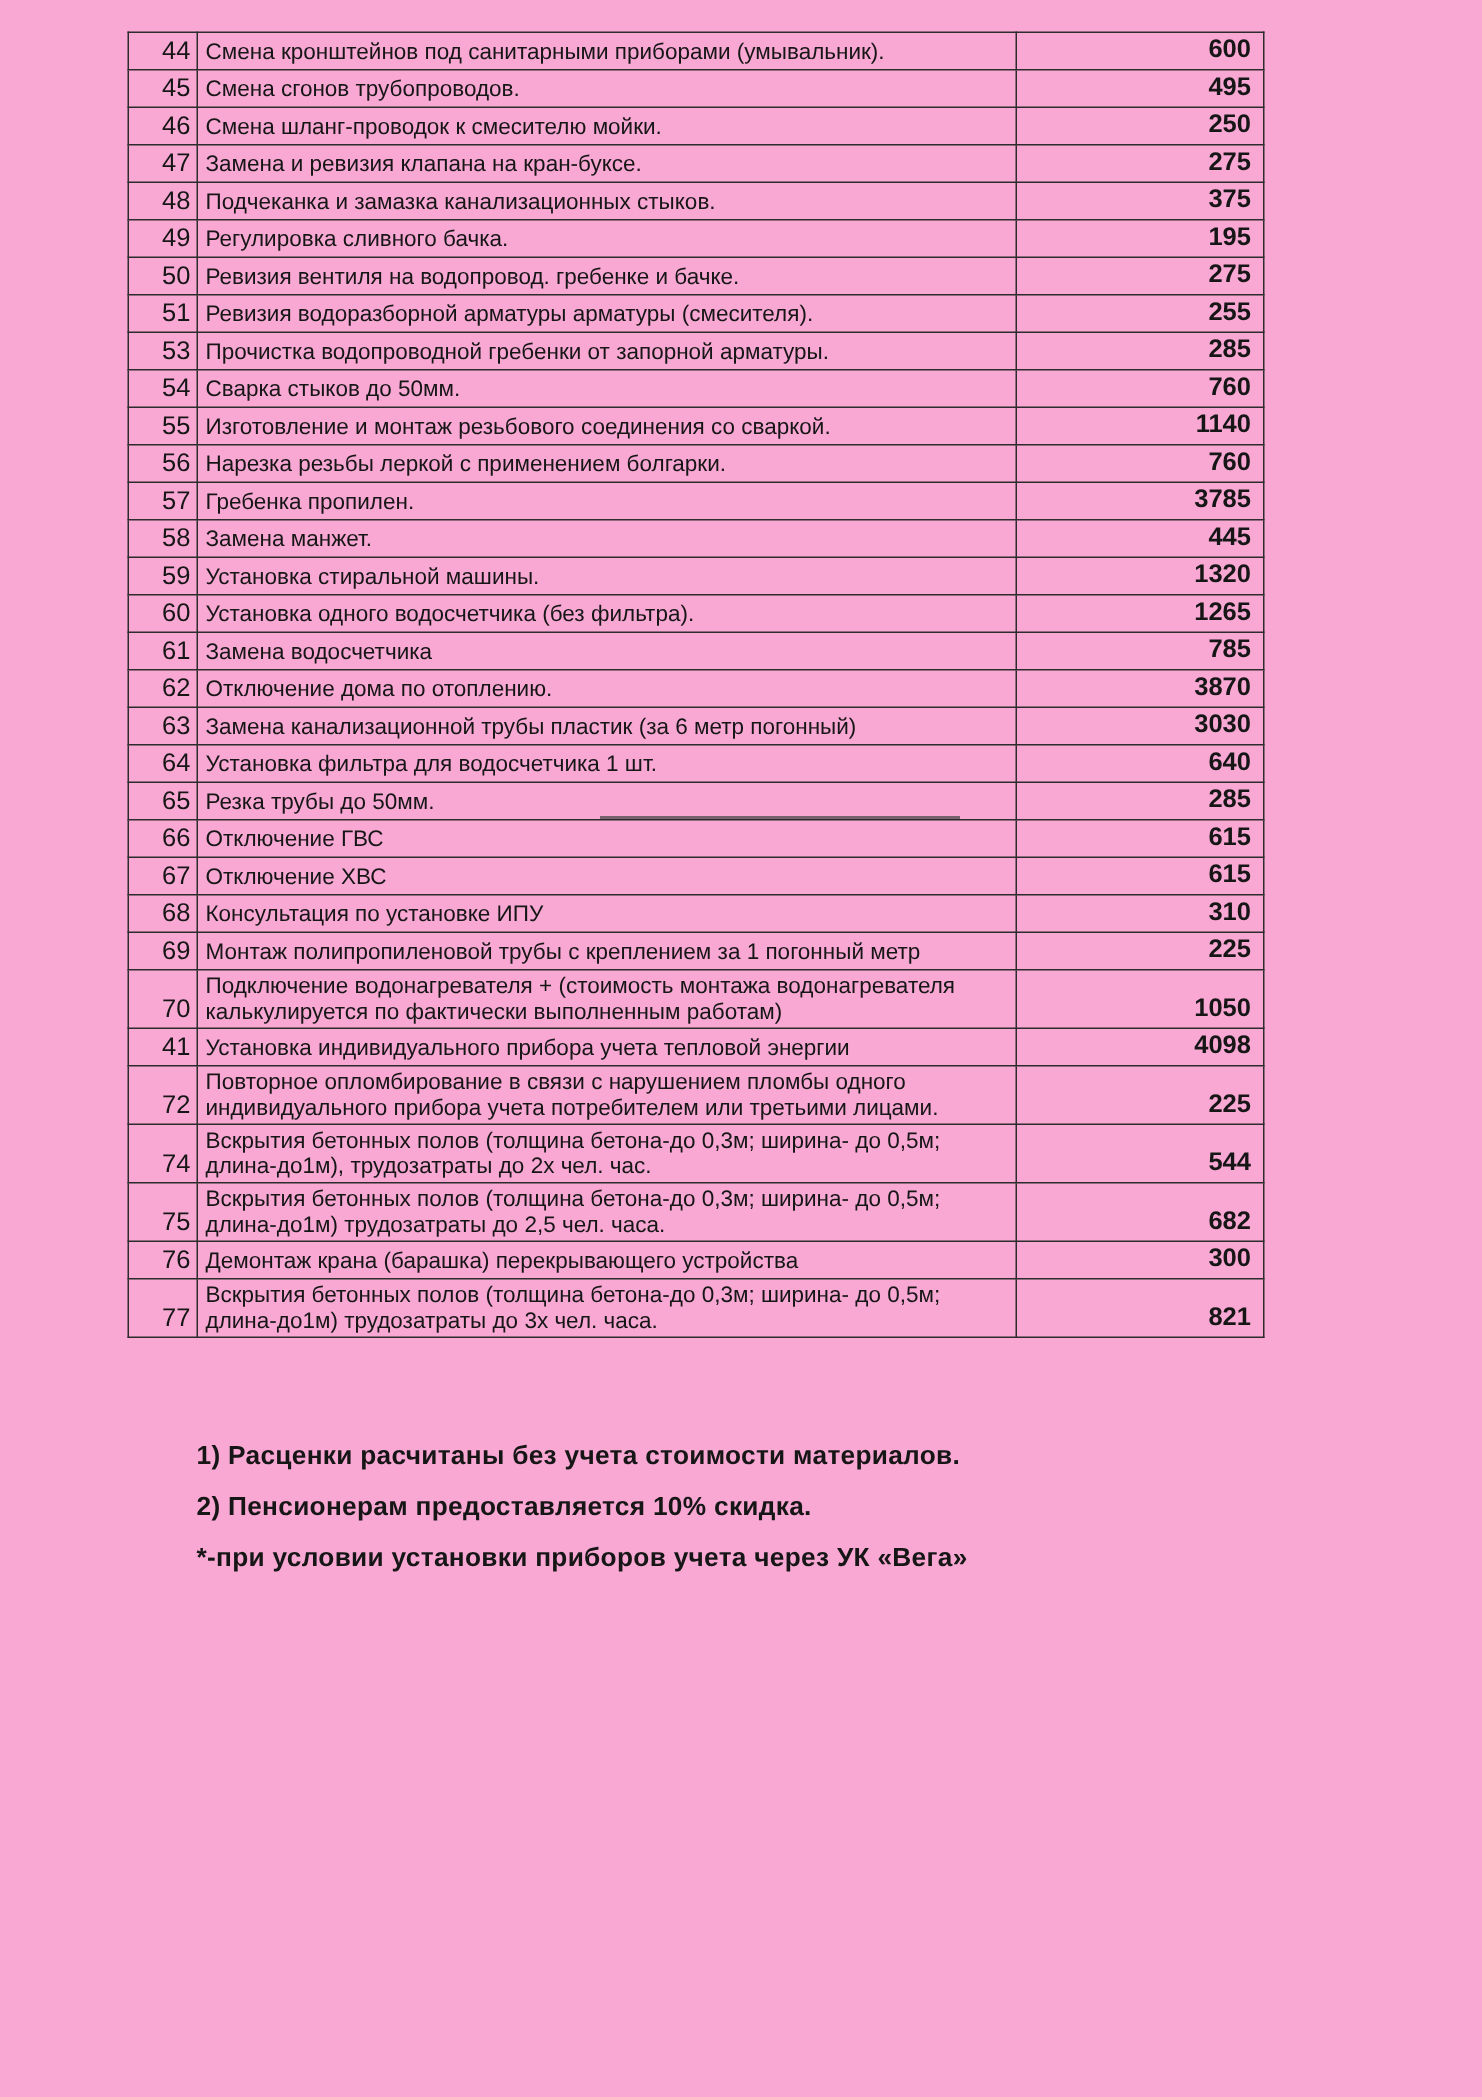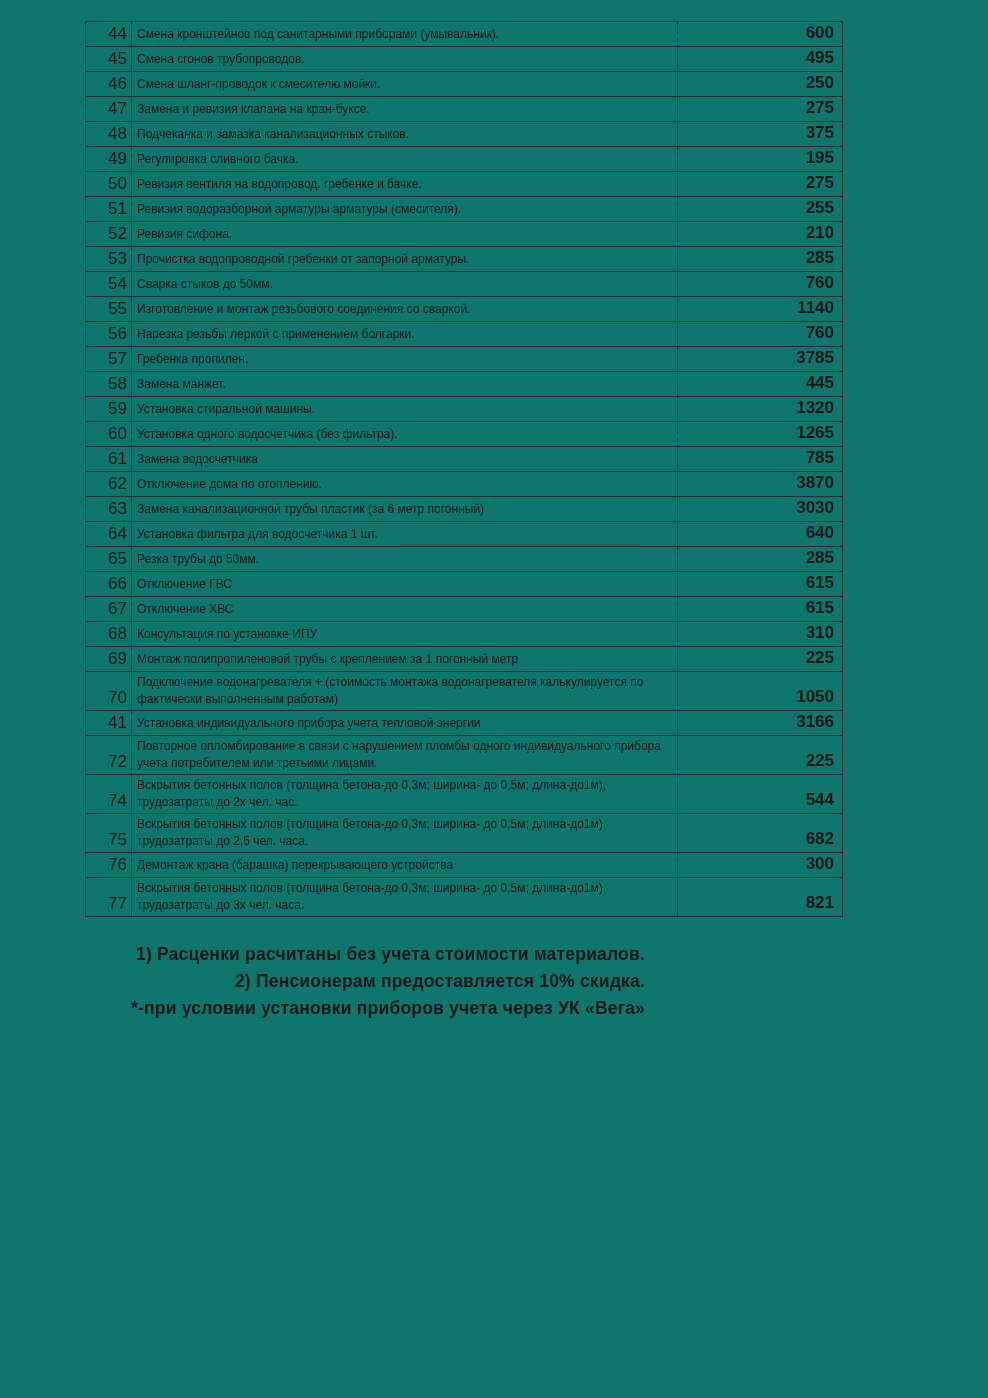--- a/index.html
+++ b/index.html
@@ -1,20 +1,20 @@
 <!DOCTYPE html>
 <html lang="ru"><head>
 <meta charset="utf-8">
 <style>
   html, body { margin: 0; padding: 0; background: #e8e8e8; }
   .sheet {
     position: relative;
     width: 988px;
     height: 1398px;
-    background: #0f766e;
+    background: #f9a8d4;
     font-family: "Liberation Sans", sans-serif;
     color: #161616;
     overflow: hidden;
   }
   table.price-table {
     position: absolute;
     left: 85px;
     top: 21px;
     width: 757px;
     border-collapse: collapse;
@@ -28,45 +28,44 @@
     overflow: hidden;
   }
   table.price-table tr { height: 25px; }
   td.num {
     text-align: right;
     vertical-align: bottom;
     font-size: 17px;
     padding: 0 4px 2px 0;
   }
   td.desc {
-    font-size: 12px;
+    font-size: 15px;
     line-height: 17px;
     vertical-align: middle;
     padding: 2px 4px 2px 5px;
   }
   td.price {
     text-align: right;
     vertical-align: bottom;
     font-size: 17px;
     padding: 0 8px 3px 0;
     font-weight: bold;
   }
   .notes {
     position: absolute;
     left: 131px;
     top: 945px;
     font-size: 17.5px;
     font-weight: 700;
     letter-spacing: 0.2px;
   }
   .notes p {
-    margin: 0 0 9px 0;
+    margin: 16px 0 9px 0;
     line-height: 18px;
     white-space: nowrap;
-    text-align: right;
   }
   
   .artifact-line {
     position: absolute;
     left: 400px;
     top: 544px;
     width: 240px;
     height: 2px;
     background: #4a4a4a;
     opacity: 0.75;
@@ -118,25 +117,20 @@
     <td class="num">50</td>
     <td class="desc">Ревизия вентиля на водопровод. гребенке и бачке.</td>
     <td class="price">275</td>
   </tr>
         <tr>
     <td class="num">51</td>
     <td class="desc">Ревизия водоразборной арматуры арматуры (смесителя).</td>
     <td class="price">255</td>
   </tr>
         <tr>
-    <td class="num">52</td>
-    <td class="desc">Ревизия сифона.</td>
-    <td class="price">210</td>
-  </tr>
-        <tr>
     <td class="num">53</td>
     <td class="desc">Прочистка водопроводной гребенки от запорной арматуры.</td>
     <td class="price">285</td>
   </tr>
         <tr>
     <td class="num">54</td>
     <td class="desc">Сварка стыков до 50мм.</td>
     <td class="price">760</td>
   </tr>
         <tr>
@@ -215,21 +209,21 @@
     <td class="price">225</td>
   </tr>
         <tr>
     <td class="num">70</td>
     <td class="desc">Подключение водонагревателя +  (стоимость монтажа водонагревателя калькулируется по фактически выполненным работам)</td>
     <td class="price">1050</td>
   </tr>
         <tr>
     <td class="num">41</td>
     <td class="desc">Установка индивидуального прибора учета тепловой энергии</td>
-    <td class="price">3166</td>
+    <td class="price">4098</td>
   </tr>
         <tr>
     <td class="num">72</td>
     <td class="desc">Повторное опломбирование в связи с нарушением пломбы одного индивидуального прибора учета  потребителем или третьими лицами.</td>
     <td class="price">225</td>
   </tr>
         <tr>
     <td class="num">74</td>
     <td class="desc">Вскрытия бетонных полов (толщина бетона-до 0,3м; ширина- до 0,5м; длина-до1м), трудозатраты до 2х чел. час.</td>
     <td class="price">544</td>

